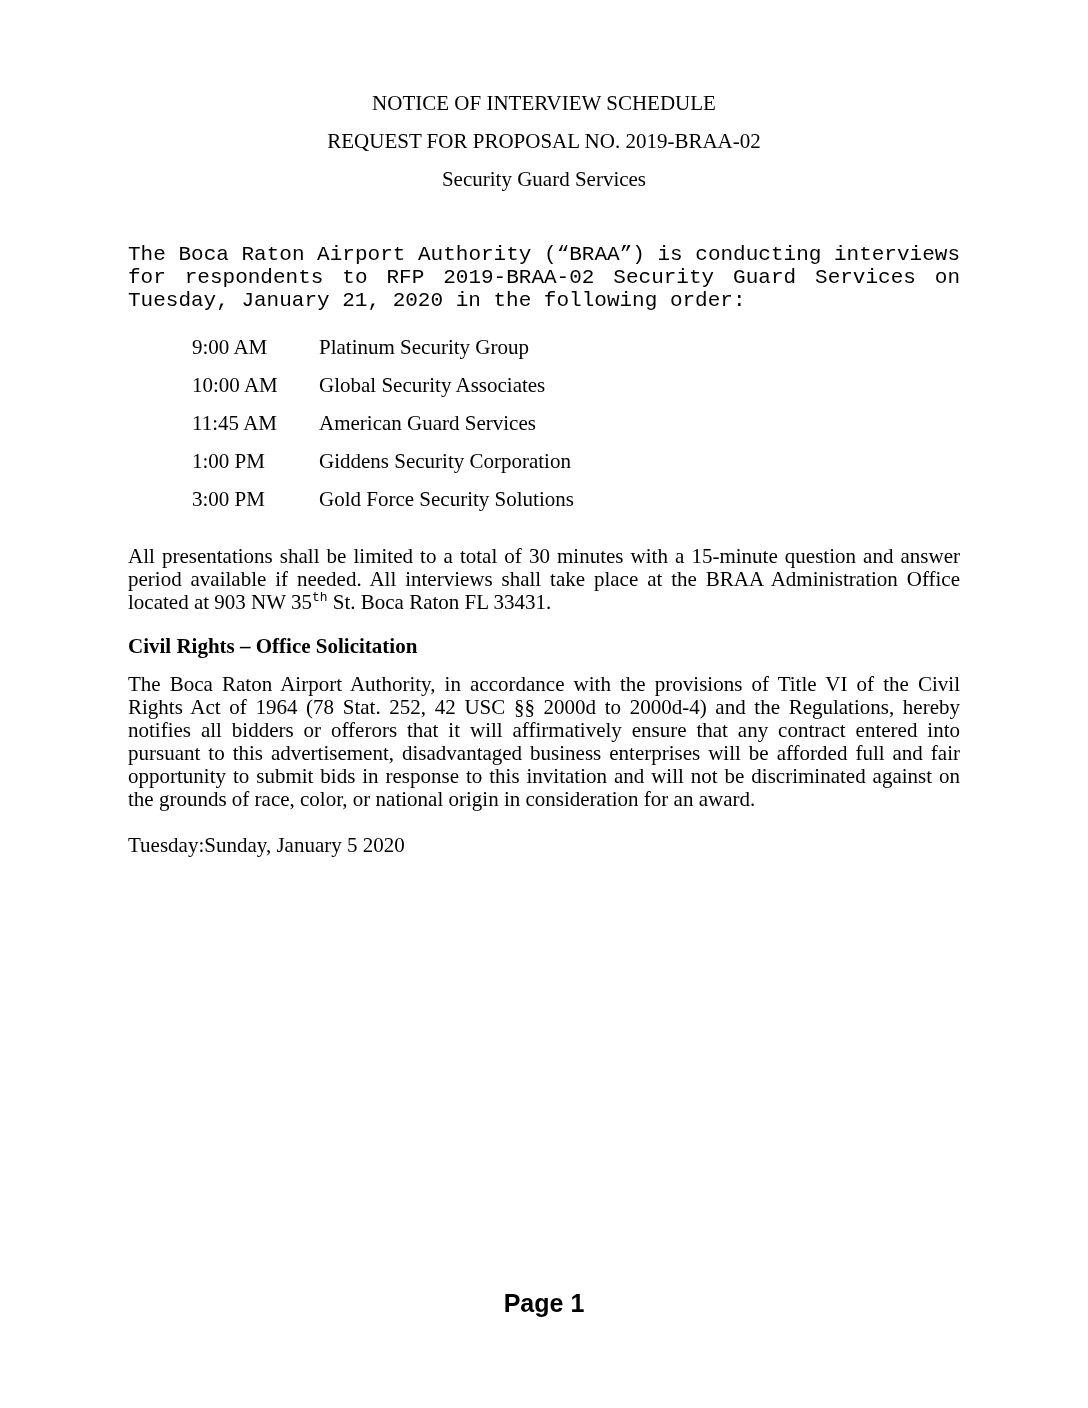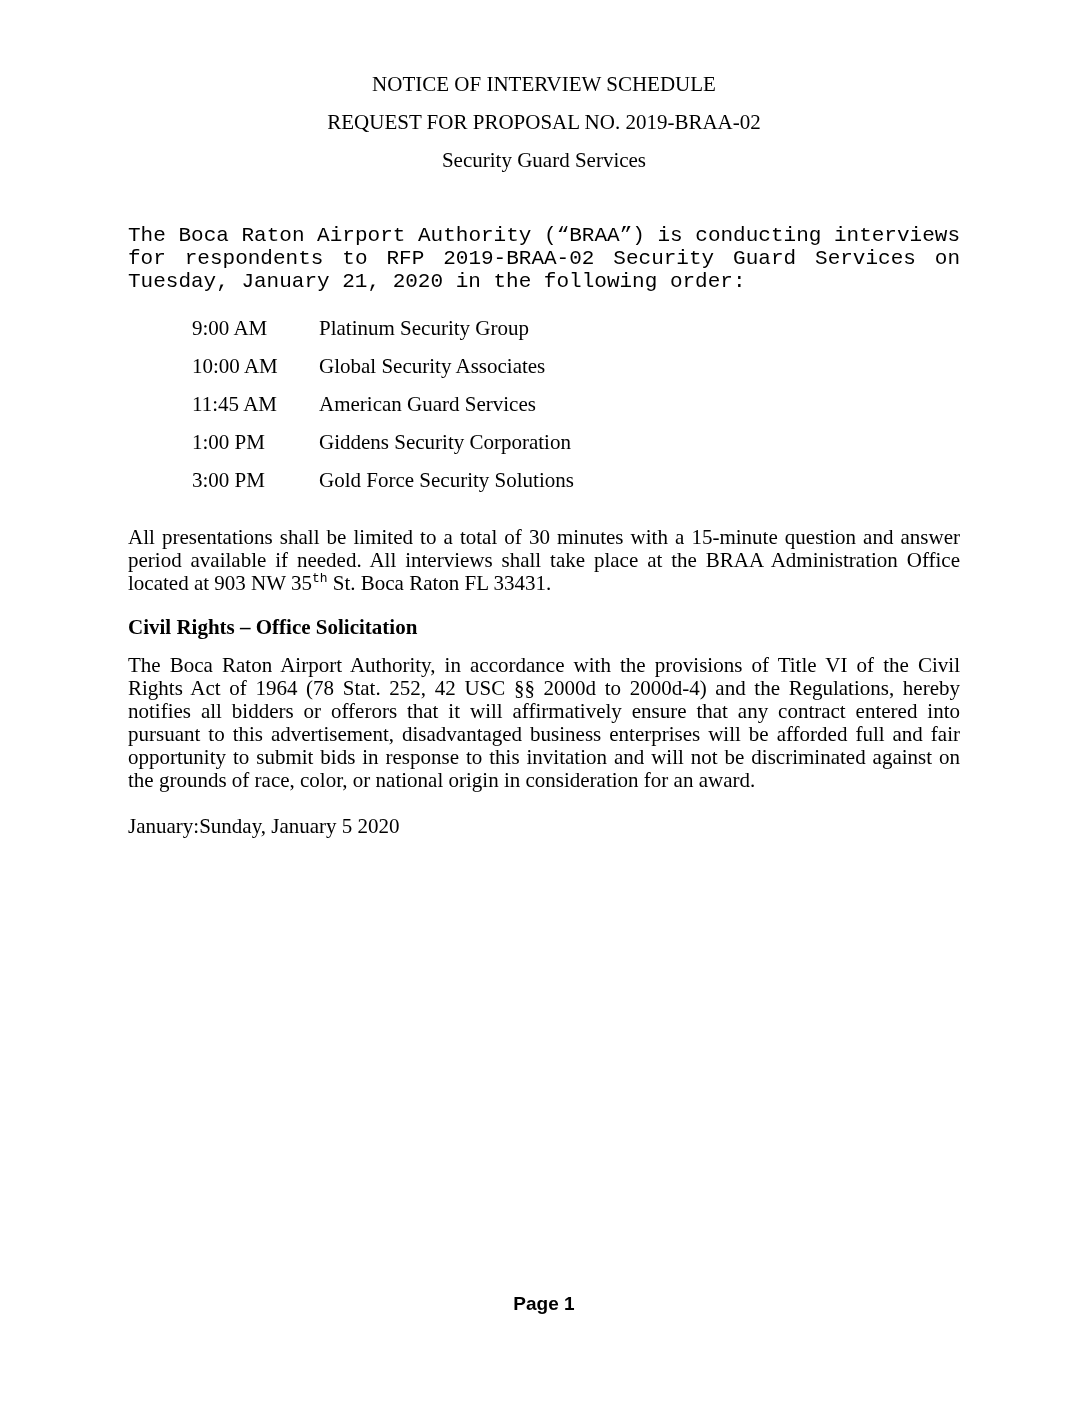--- a/index.html
+++ b/index.html
@@ -14,21 +14,21 @@
     background: #ffffff;
     color: #000000;
     font-family: "Liberation Serif", "DejaVu Serif", serif;
     font-size: 21px;
     line-height: 23px;
     box-sizing: border-box;
     padding: 0 128px;
     overflow: hidden;
   }
   .titles {
-    padding-top: 73px;
+    padding-top: 92px;
     text-align: center;
   }
   .title-line {
     margin: 0 0 15px 0;
   }
   .para {
     margin: 0;
     text-align: justify;
   }
   .intro {
@@ -74,21 +74,21 @@
   }
   .publish-value {
   }
   .page-footer {
     position: absolute;
     left: 0;
     right: 0;
     top: 1292px;
     text-align: center;
     font-family: "Liberation Sans", "DejaVu Sans", sans-serif;
-    font-size: 19px;
+    font-size: 25px;
     font-weight: bold;
     line-height: 23px;
   }
 </style>
 </head>
 <body>
 
 <div class="page">
 
   <div class="titles">
@@ -121,17 +121,17 @@
       <span class="schedule-company">Gold Force Security Solutions</span>
     </div>
   </div>
 
   <p class="para note"><span>All presentations shall be limited to a total of 30 minutes with a 15-minute question and answer period available if needed. All interviews shall take place at the BRAA Administration Office located at 903 NW 35</span><sup>th</sup><span> St. Boca Raton FL 33431.</span></p>
 
   <p class="section-heading">Civil Rights – Office Solicitation</p>
 
   <p class="para civil-body">The Boca Raton Airport Authority, in accordance with the provisions of Title VI of the Civil Rights Act of 1964 (78 Stat. 252, 42 USC §§ 2000d to 2000d-4) and the Regulations, hereby notifies all bidders or offerors that it will affirmatively ensure that any contract entered into pursuant to this advertisement, disadvantaged business enterprises will be afforded full and fair opportunity to submit bids in response to this invitation and will not be discriminated against on the grounds of race, color, or national origin in consideration for an award.</p>
 
-  <p class="publish-line"><span>January:</span><span class="publish-value">Sunday, January 5 2020</span></p>
+  <p class="publish-line"><span>Tuesday:</span><span class="publish-value">Sunday, January 5 2020</span></p>
 
   <div class="page-footer">Page 1</div>
 
 </div>
 
 </body></html>

